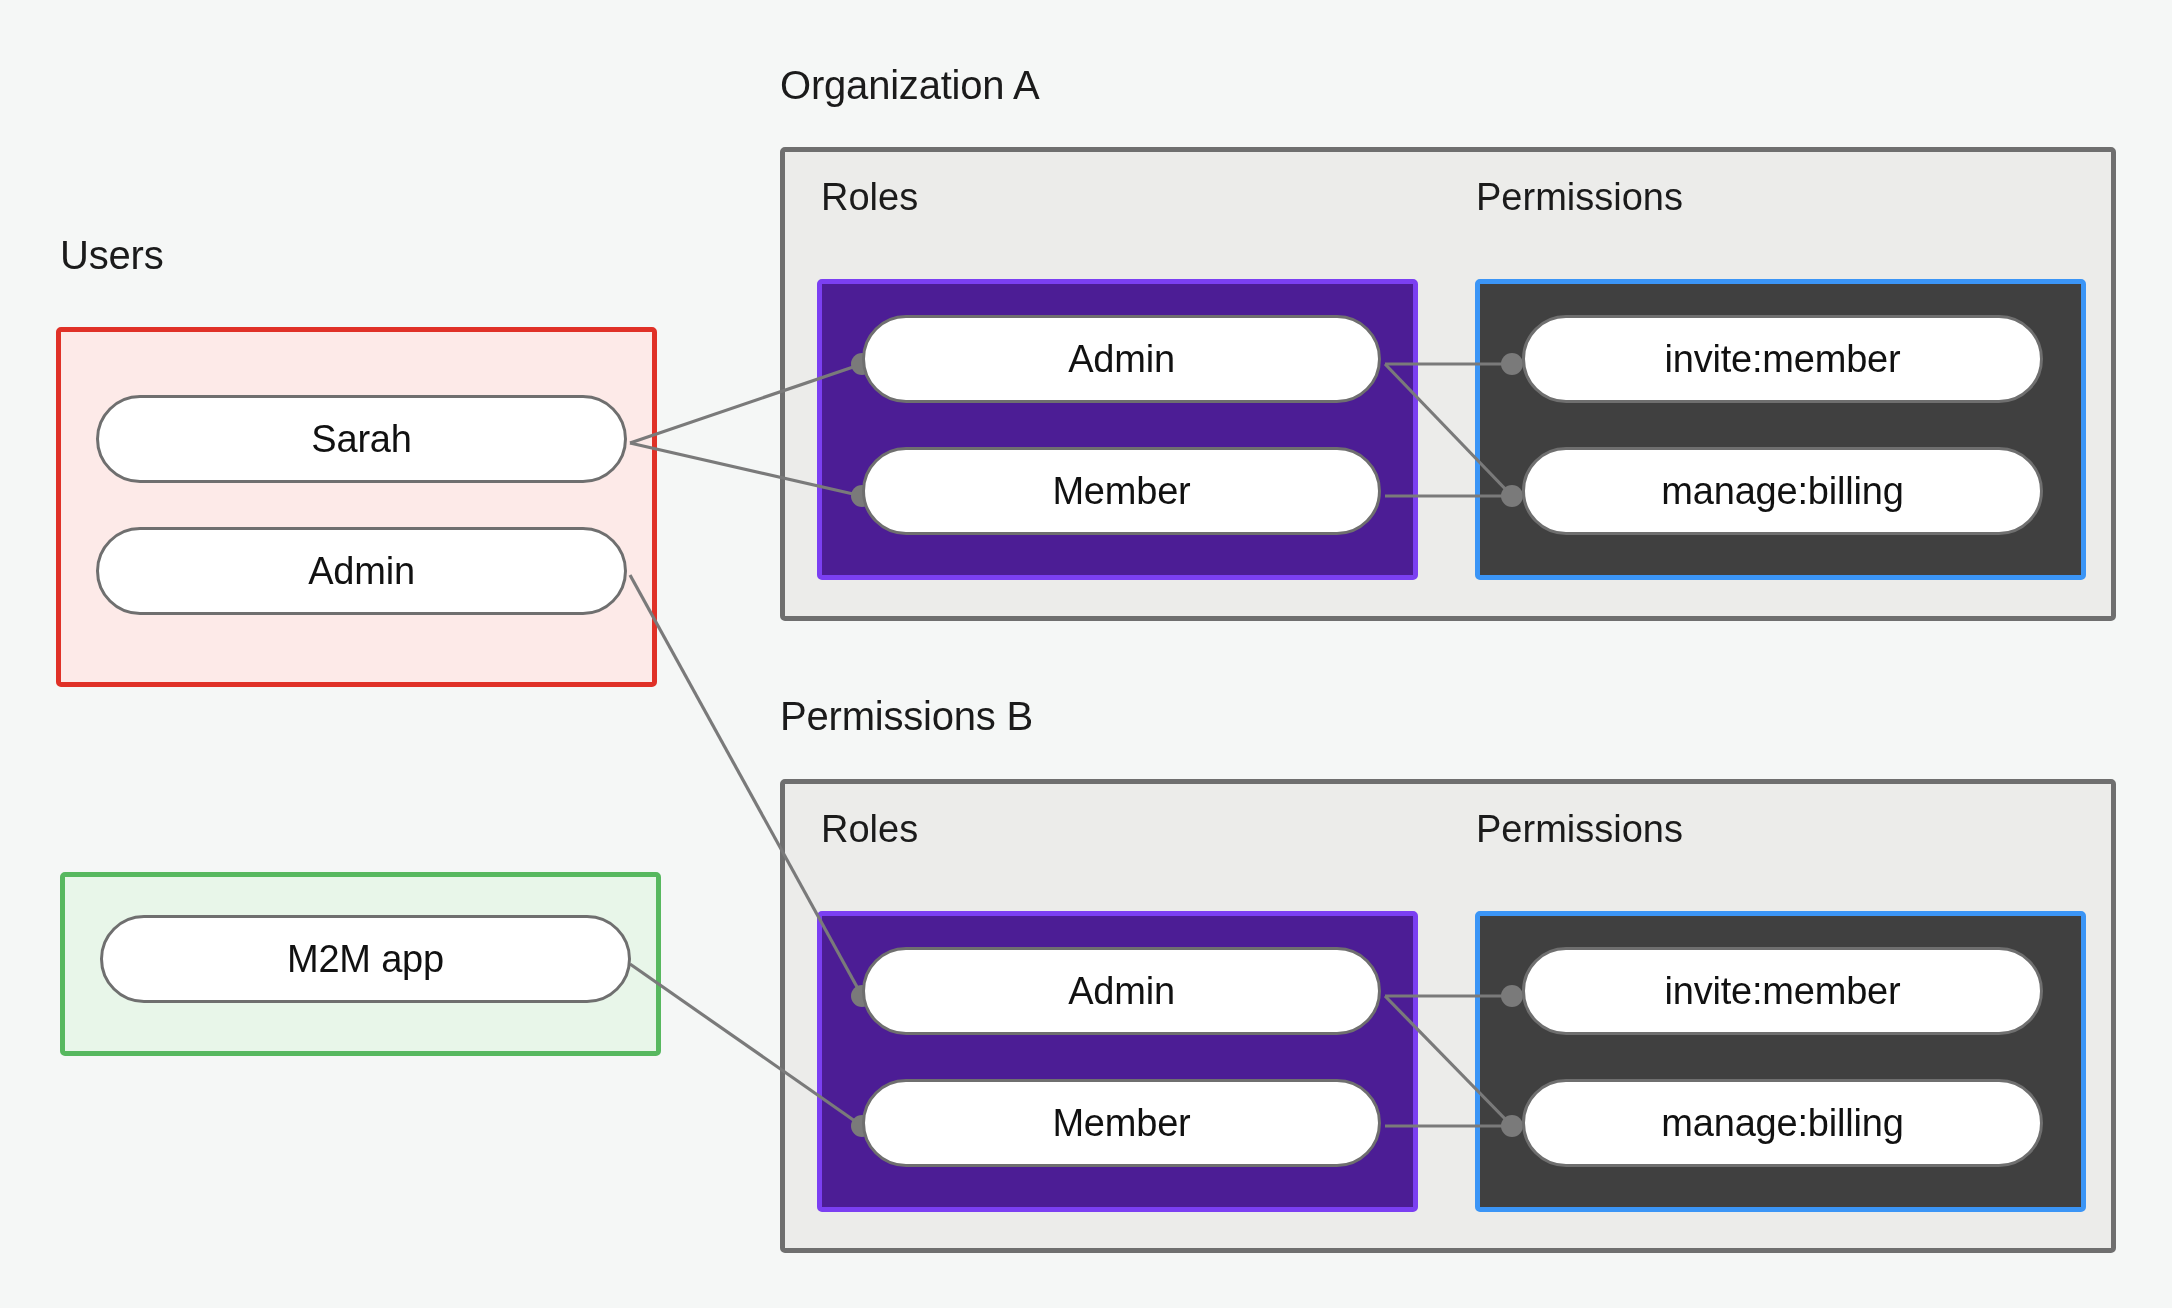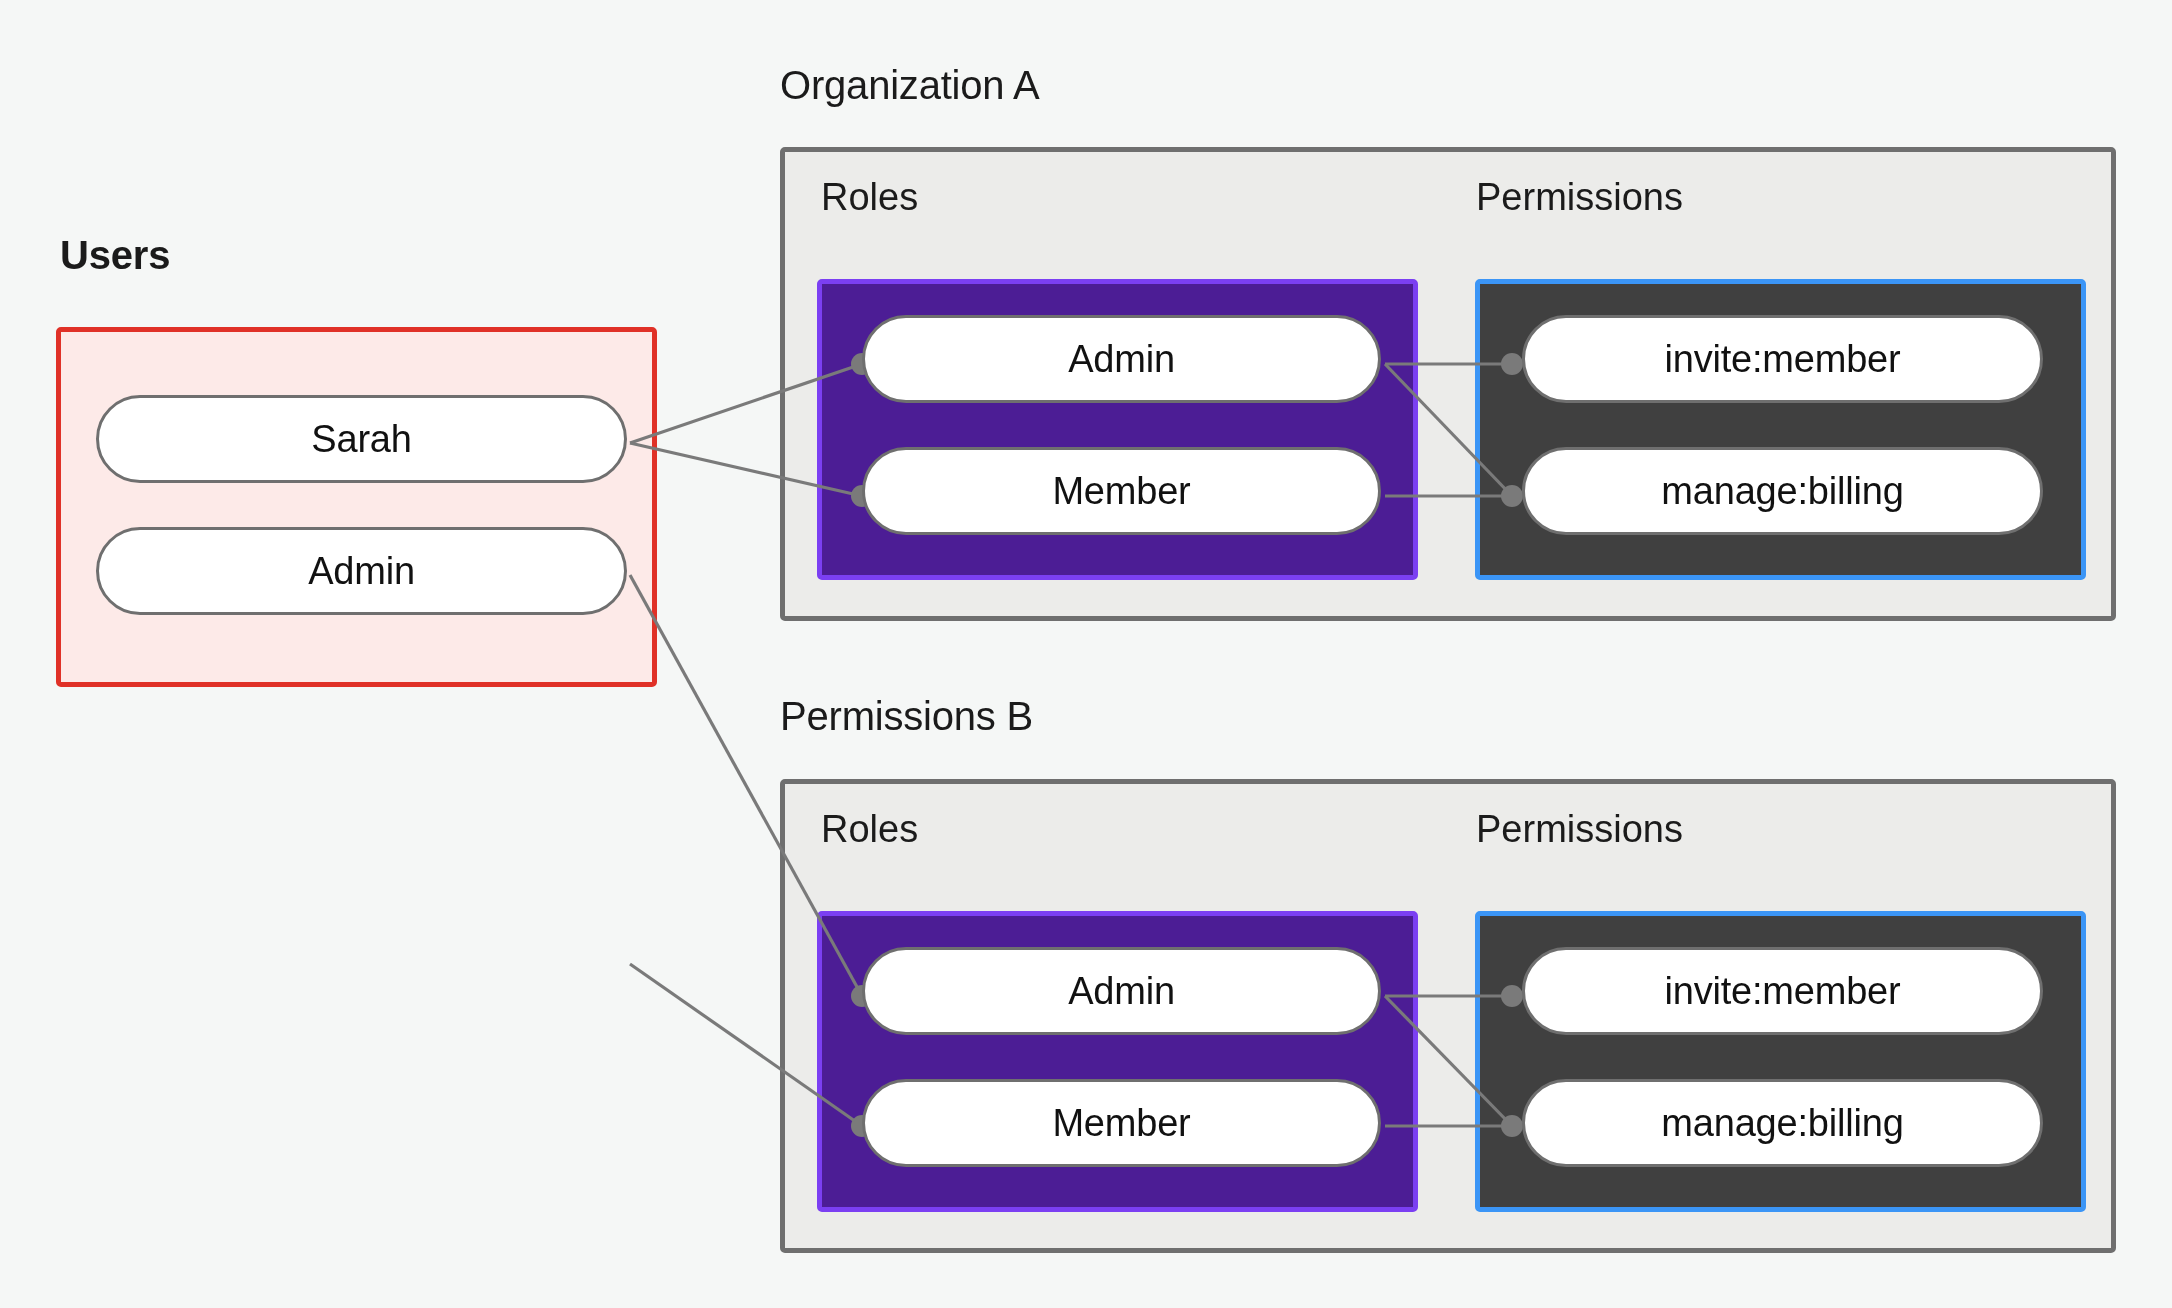--- a/index.html
+++ b/index.html
@@ -32,21 +32,21 @@
     stroke-width: 3.2;
     fill: none;
   }
   .edge-dot {
     fill: #7a7a7a;
   }
   
   .group-title {
     position: absolute;
     font-size: 40px;
-    font-weight: 700;
+    font-weight: 400;
     color: #1b1b1b;
     white-space: nowrap;
     letter-spacing: -0.2px;
   }
   .org-title {
     position: absolute;
     font-size: 40px;
     font-weight: 400;
     color: #1b1b1b;
     white-space: nowrap;
@@ -141,20 +141,23 @@
   </svg>
 
   <div class="group-title" style="left:60px; top:233px;">Users</div>
 
   <div class="box box-users" style="left:56px; top:327px; width:601px; height:360px;">
     <div class="node" style="left:35px; top:63px; width:531px; height:88px;">Sarah</div>
     <div class="node" style="left:35px; top:195px; width:531px; height:88px;">Admin</div>
   </div>
 
 
+  <div class="box box-m2m" style="left:60px; top:872px; width:601px; height:184px;">
+    <div class="node" style="left:35px; top:38px; width:531px; height:88px;">M2M app</div>
+  </div>
 
   <div class="org-title" style="left:780px; top:63px;">Organization A</div>
 
   <div class="box box-org" style="left:780px; top:147px; width:1336px; height:474px;">
 
     <div class="section-label" style="left:36px; top:24px;">Roles</div>
     <div class="section-label" style="left:691px; top:24px;">Permissions</div>
 
     <div class="box box-roles" style="left:32px; top:127px; width:601px; height:301px;">
       <div class="node" style="left:40px; top:31px; width:519px; height:88px;">Admin</div>

